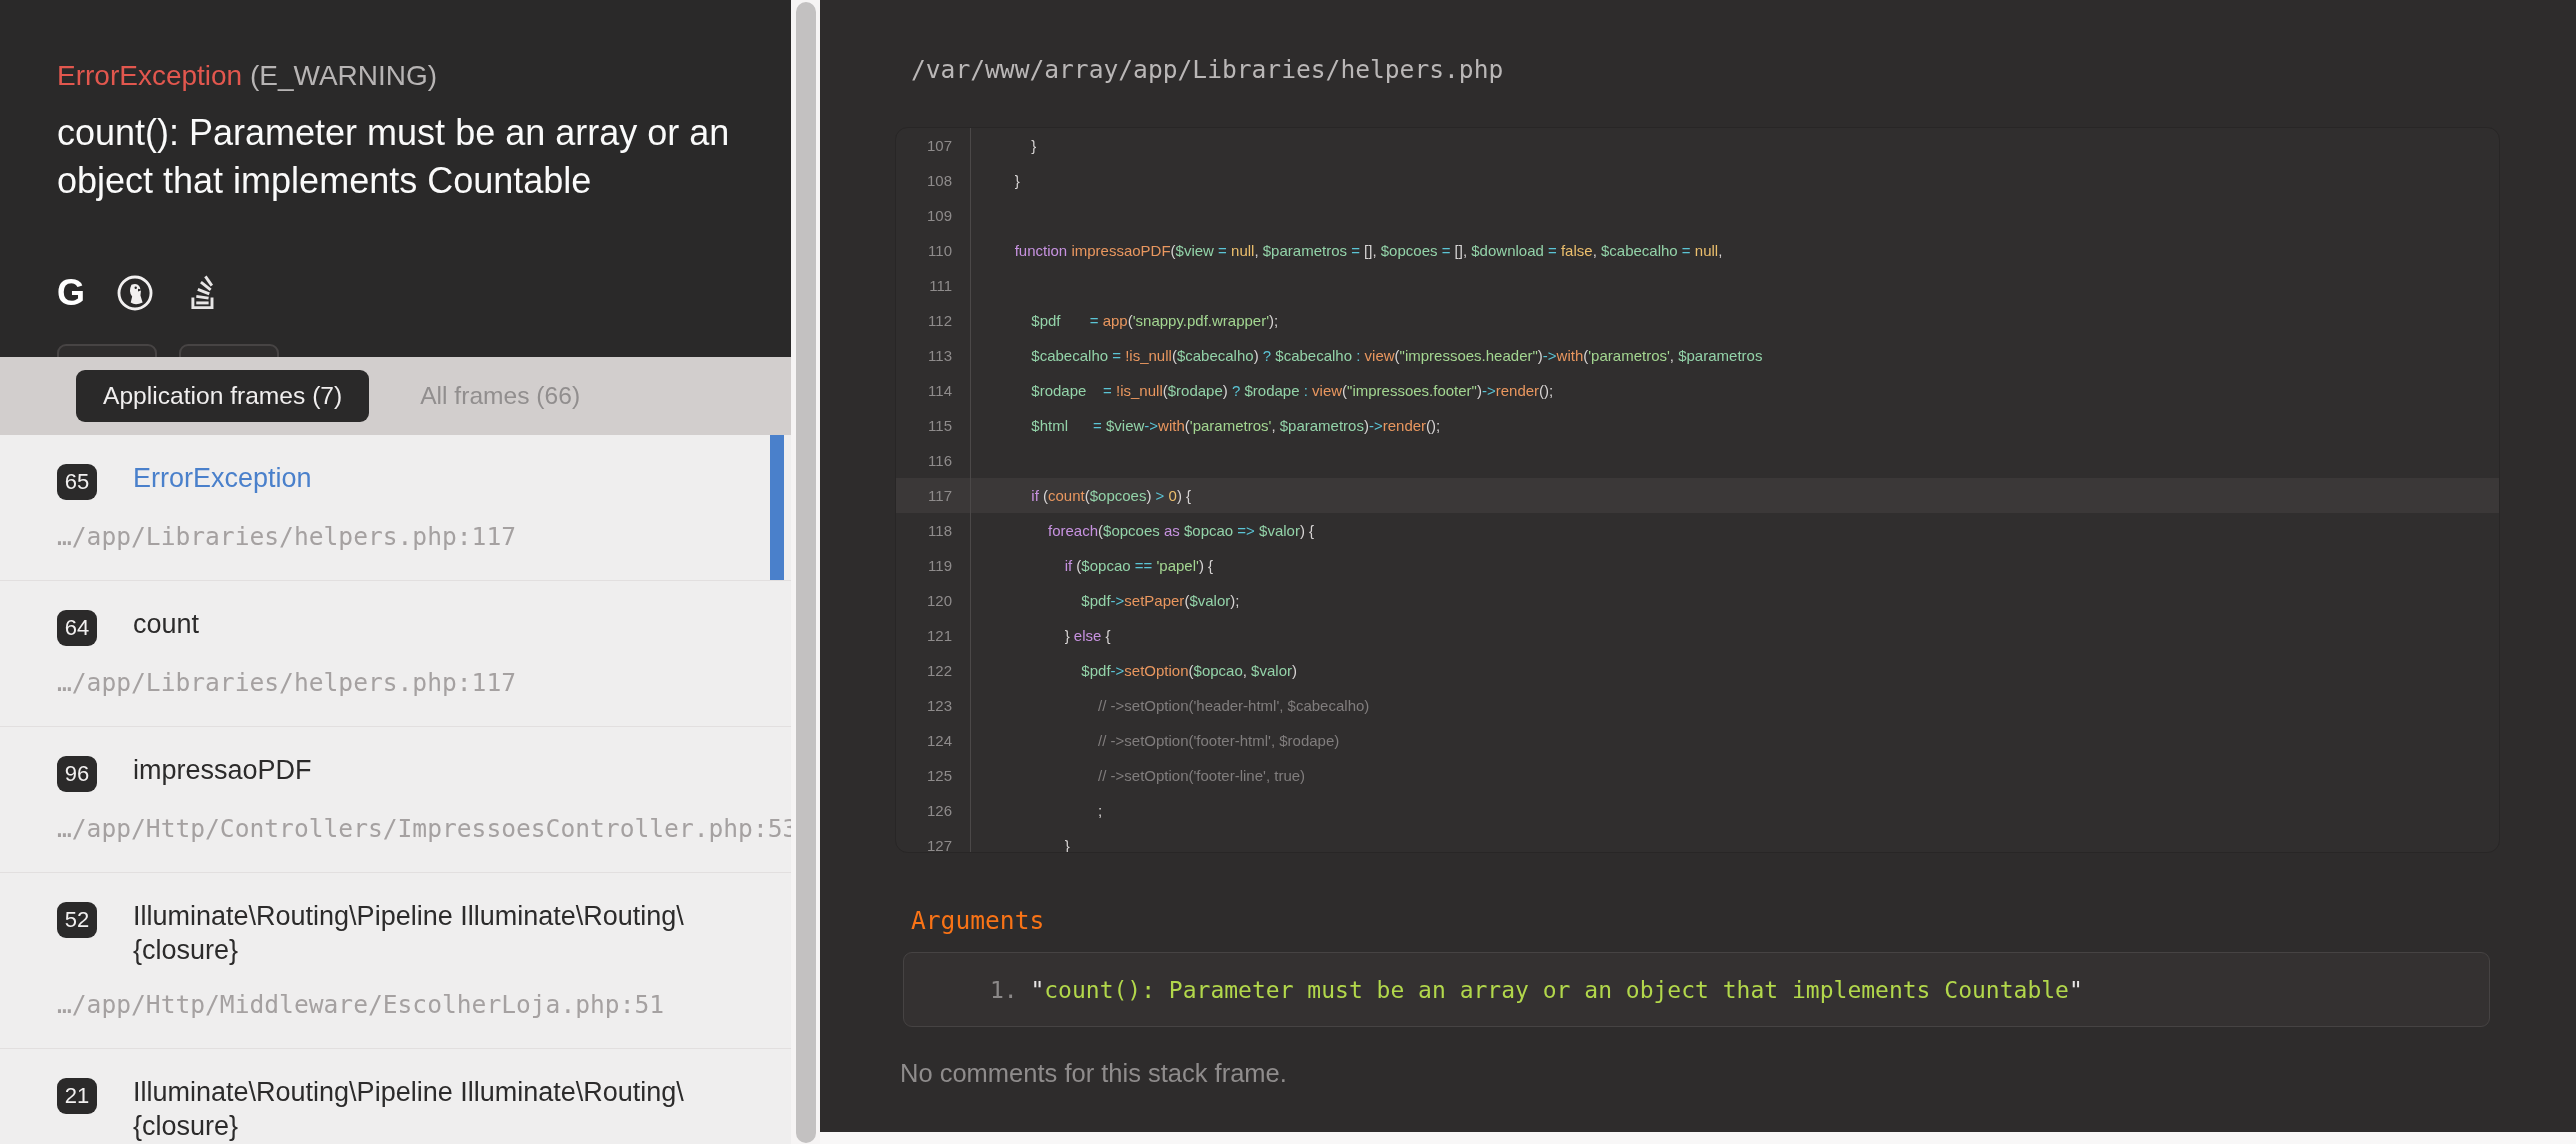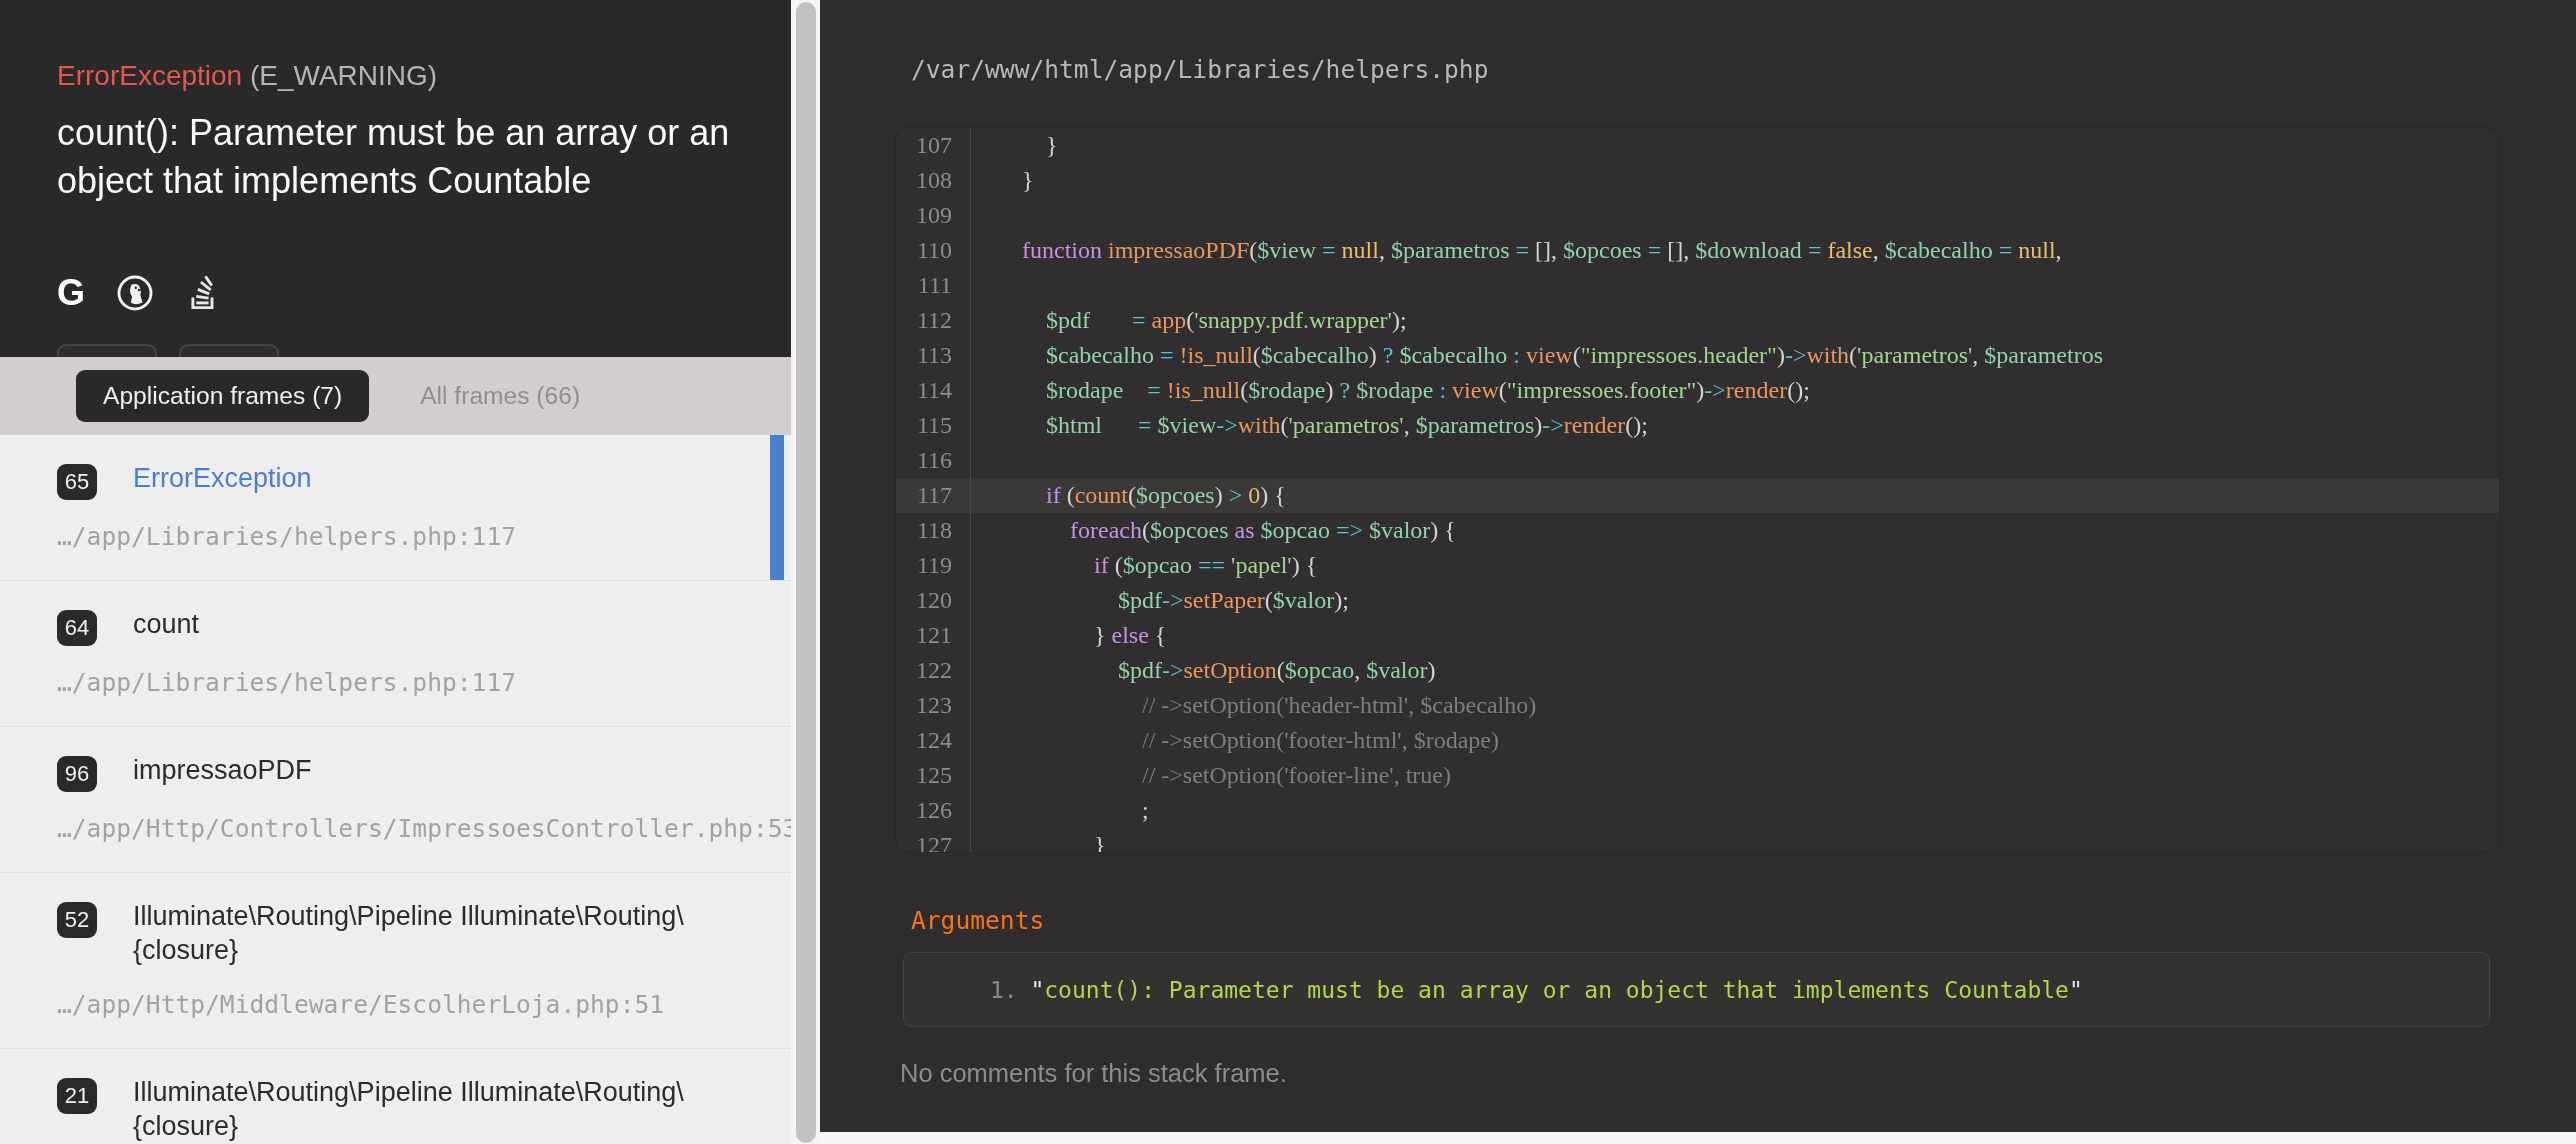--- a/index.html
+++ b/index.html
@@ -39,21 +39,21 @@
   
   .v-scroll{position:absolute;left:791px;top:0;width:29px;height:1144px;background:#f6f4f4;}
   .v-thumb{position:absolute;left:4.5px;top:1.8px;width:20px;height:1141px;border-radius:10px;background:#c3c1c1;}
   
   .panel{position:absolute;left:820px;top:0;width:1756px;height:1144px;background:#2e2c2c;}
   .filepath{position:absolute;left:91px;top:55px;font-family:"DejaVu Sans Mono",monospace;
     font-size:24.6px;color:#bab7b7;}
   .codeblock{position:absolute;left:75px;top:127px;width:1605px;height:726px;
     background:#302e2e;border:1.8px solid #282626;border-radius:12.7px;overflow:hidden;box-sizing:border-box;}
   .crow{display:flex;height:35px;line-height:35px;white-space:pre;
-    font-family:Liberation Serif, serif;font-size:24px;color:#d6d3d3;}
+    font-family:Liberation Sans, sans-serif;font-size:15px;color:#d6d3d3;}
   .crow .ln{flex:none;width:56px;text-align:right;padding-right:18px;color:#8e8b8b;}
   .crow .lc{flex:1;border-left:1.8px solid #4b4848;padding-left:27px;overflow:hidden;}
   .crow.hl{background:#3b3838;}
   .tk-k{color:#c792e0;} .tk-f{color:#e9975f;} .tk-v{color:#93d3a9;}
   .tk-o{color:#5bc4d5;} .tk-s{color:#a3d691;} .tk-l{color:#ecbf6d;}
   .tk-p{color:#d6d3d3;} .tk-c{color:#807d7d;}
   .args-title{position:absolute;left:91px;top:906px;font-family:"DejaVu Sans Mono",monospace;
     font-size:24.6px;color:#f97316;}
   .args-box{position:absolute;left:83px;top:952px;width:1587px;height:75px;box-sizing:border-box;
     background:#343131;border:1.8px solid #464343;border-radius:9px;display:flex;align-items:center;}
@@ -146,21 +146,21 @@
         </div>
       </div>
     </div>
 </aside>
 
 <div class="v-scroll">
   <div class="v-thumb"></div>
 </div>
 
 <main class="panel">
-  <div class="filepath">/var/www/html/app/Libraries/helpers.php</div>
+  <div class="filepath">/var/www/array/app/Libraries/helpers.php</div>
 
   <div class="codeblock" id="code-rows">
       <div class="crow"><span class="ln">107</span><span class="lc"><span class="tk-p">        }</span></span></div>
       <div class="crow"><span class="ln">108</span><span class="lc"><span class="tk-p">    }</span></span></div>
       <div class="crow"><span class="ln">109</span><span class="lc"></span></div>
       <div class="crow"><span class="ln">110</span><span class="lc"><span class="tk-p">    </span><span class="tk-k">function</span><span class="tk-p"> </span><span class="tk-f">impressaoPDF</span><span class="tk-p">(</span><span class="tk-v">$view</span><span class="tk-o"> = </span><span class="tk-l">null</span><span class="tk-p">, </span><span class="tk-v">$parametros</span><span class="tk-o"> = </span><span class="tk-p">[], </span><span class="tk-v">$opcoes</span><span class="tk-o"> = </span><span class="tk-p">[], </span><span class="tk-v">$download</span><span class="tk-o"> = </span><span class="tk-l">false</span><span class="tk-p">, </span><span class="tk-v">$cabecalho</span><span class="tk-o"> = </span><span class="tk-l">null</span><span class="tk-p">, </span></span></div>
       <div class="crow"><span class="ln">111</span><span class="lc"></span></div>
       <div class="crow"><span class="ln">112</span><span class="lc"><span class="tk-p">        </span><span class="tk-v">$pdf</span><span class="tk-p">       </span><span class="tk-o">= </span><span class="tk-f">app</span><span class="tk-p">(</span><span class="tk-s">'snappy.pdf.wrapper'</span><span class="tk-p">);</span></span></div>
       <div class="crow"><span class="ln">113</span><span class="lc"><span class="tk-p">        </span><span class="tk-v">$cabecalho</span><span class="tk-o"> = </span><span class="tk-f">!is_null</span><span class="tk-p">(</span><span class="tk-v">$cabecalho</span><span class="tk-p">)</span><span class="tk-o"> ? </span><span class="tk-v">$cabecalho</span><span class="tk-o"> : </span><span class="tk-f">view</span><span class="tk-p">(</span><span class="tk-s">"impressoes.header"</span><span class="tk-p">)</span><span class="tk-o">-&gt;</span><span class="tk-f">with</span><span class="tk-p">(</span><span class="tk-s">'parametros'</span><span class="tk-p">, </span><span class="tk-v">$parametros</span></span></div>
       <div class="crow"><span class="ln">114</span><span class="lc"><span class="tk-p">        </span><span class="tk-v">$rodape</span><span class="tk-p">    </span><span class="tk-o">= </span><span class="tk-f">!is_null</span><span class="tk-p">(</span><span class="tk-v">$rodape</span><span class="tk-p">)</span><span class="tk-o"> ? </span><span class="tk-v">$rodape</span><span class="tk-o"> : </span><span class="tk-f">view</span><span class="tk-p">(</span><span class="tk-s">"impressoes.footer"</span><span class="tk-p">)</span><span class="tk-o">-&gt;</span><span class="tk-f">render</span><span class="tk-p">();</span></span></div>

